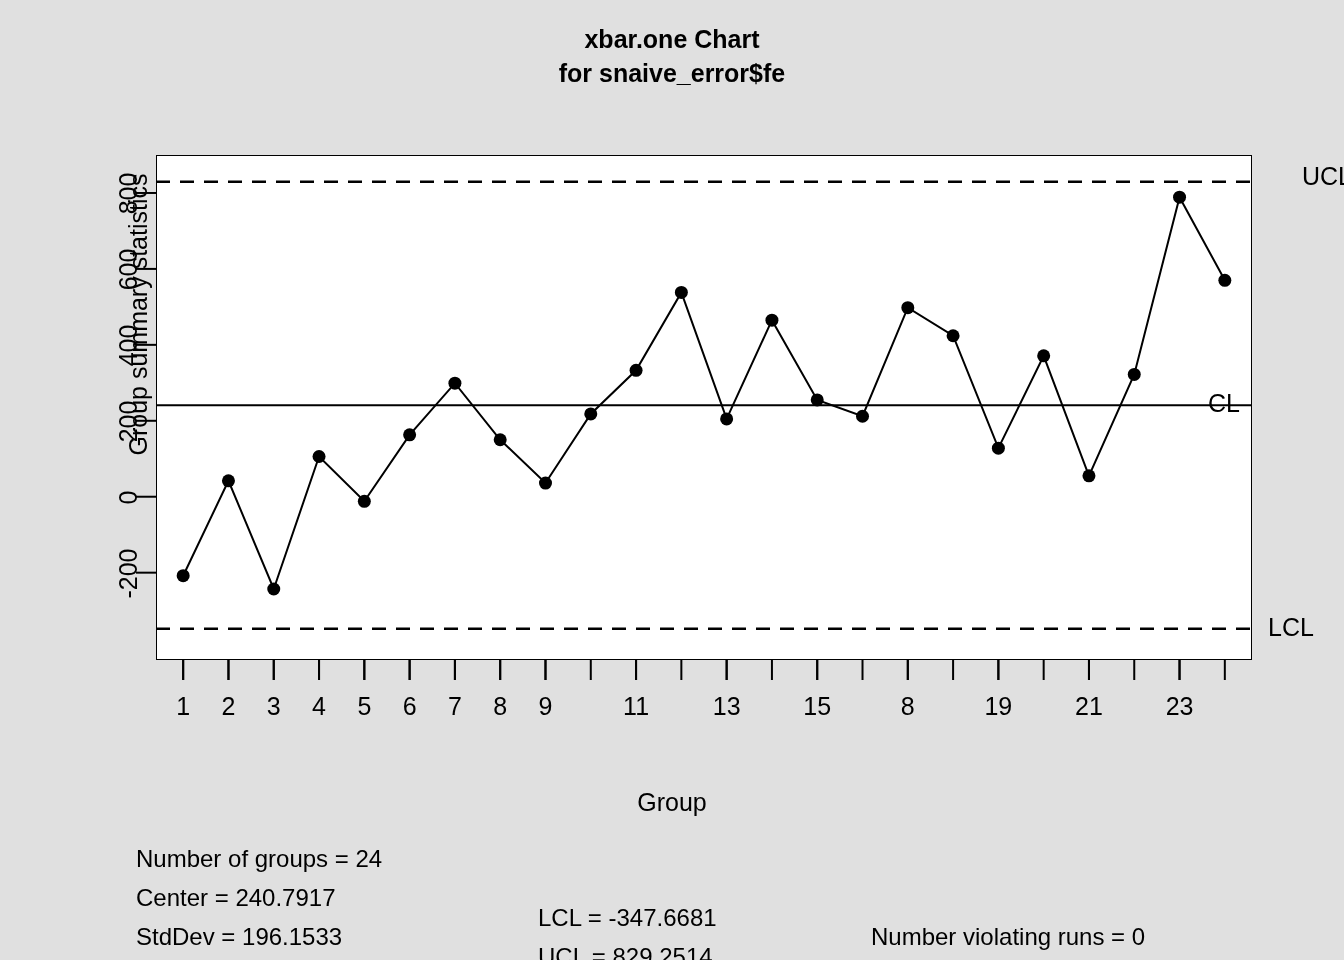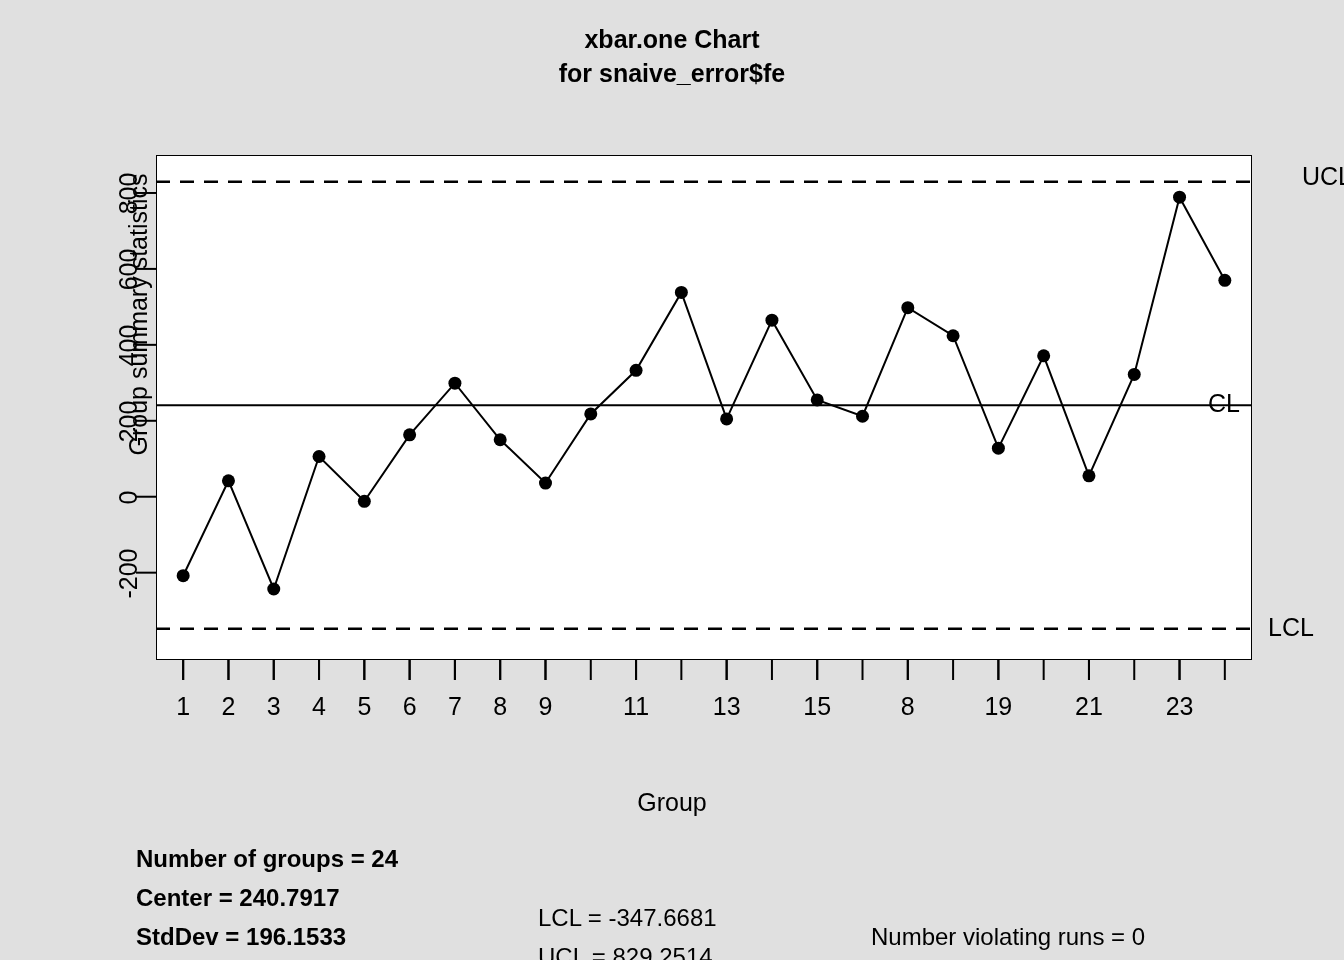--- a/index.html
+++ b/index.html
@@ -89,21 +89,21 @@
     position: absolute;
     left: 0;
     top: 845px;
     width: 1344px;
     font-size: 24px;
   }
   .footer-row {
     position: relative;
     height: 39px;
   }
-  .fcol1 { position: absolute; left: 136px; font-weight: bold; }
+  .fcol1 { position: absolute; left: 136px; }
   .fcol2 { position: absolute; left: 538px; margin-top: 20px; }
   .fcol3 { position: absolute; left: 871px; }
 
   svg { display: block; }
 </style>
 </head>
 <body>
 
 <div id="chart-root">
 

